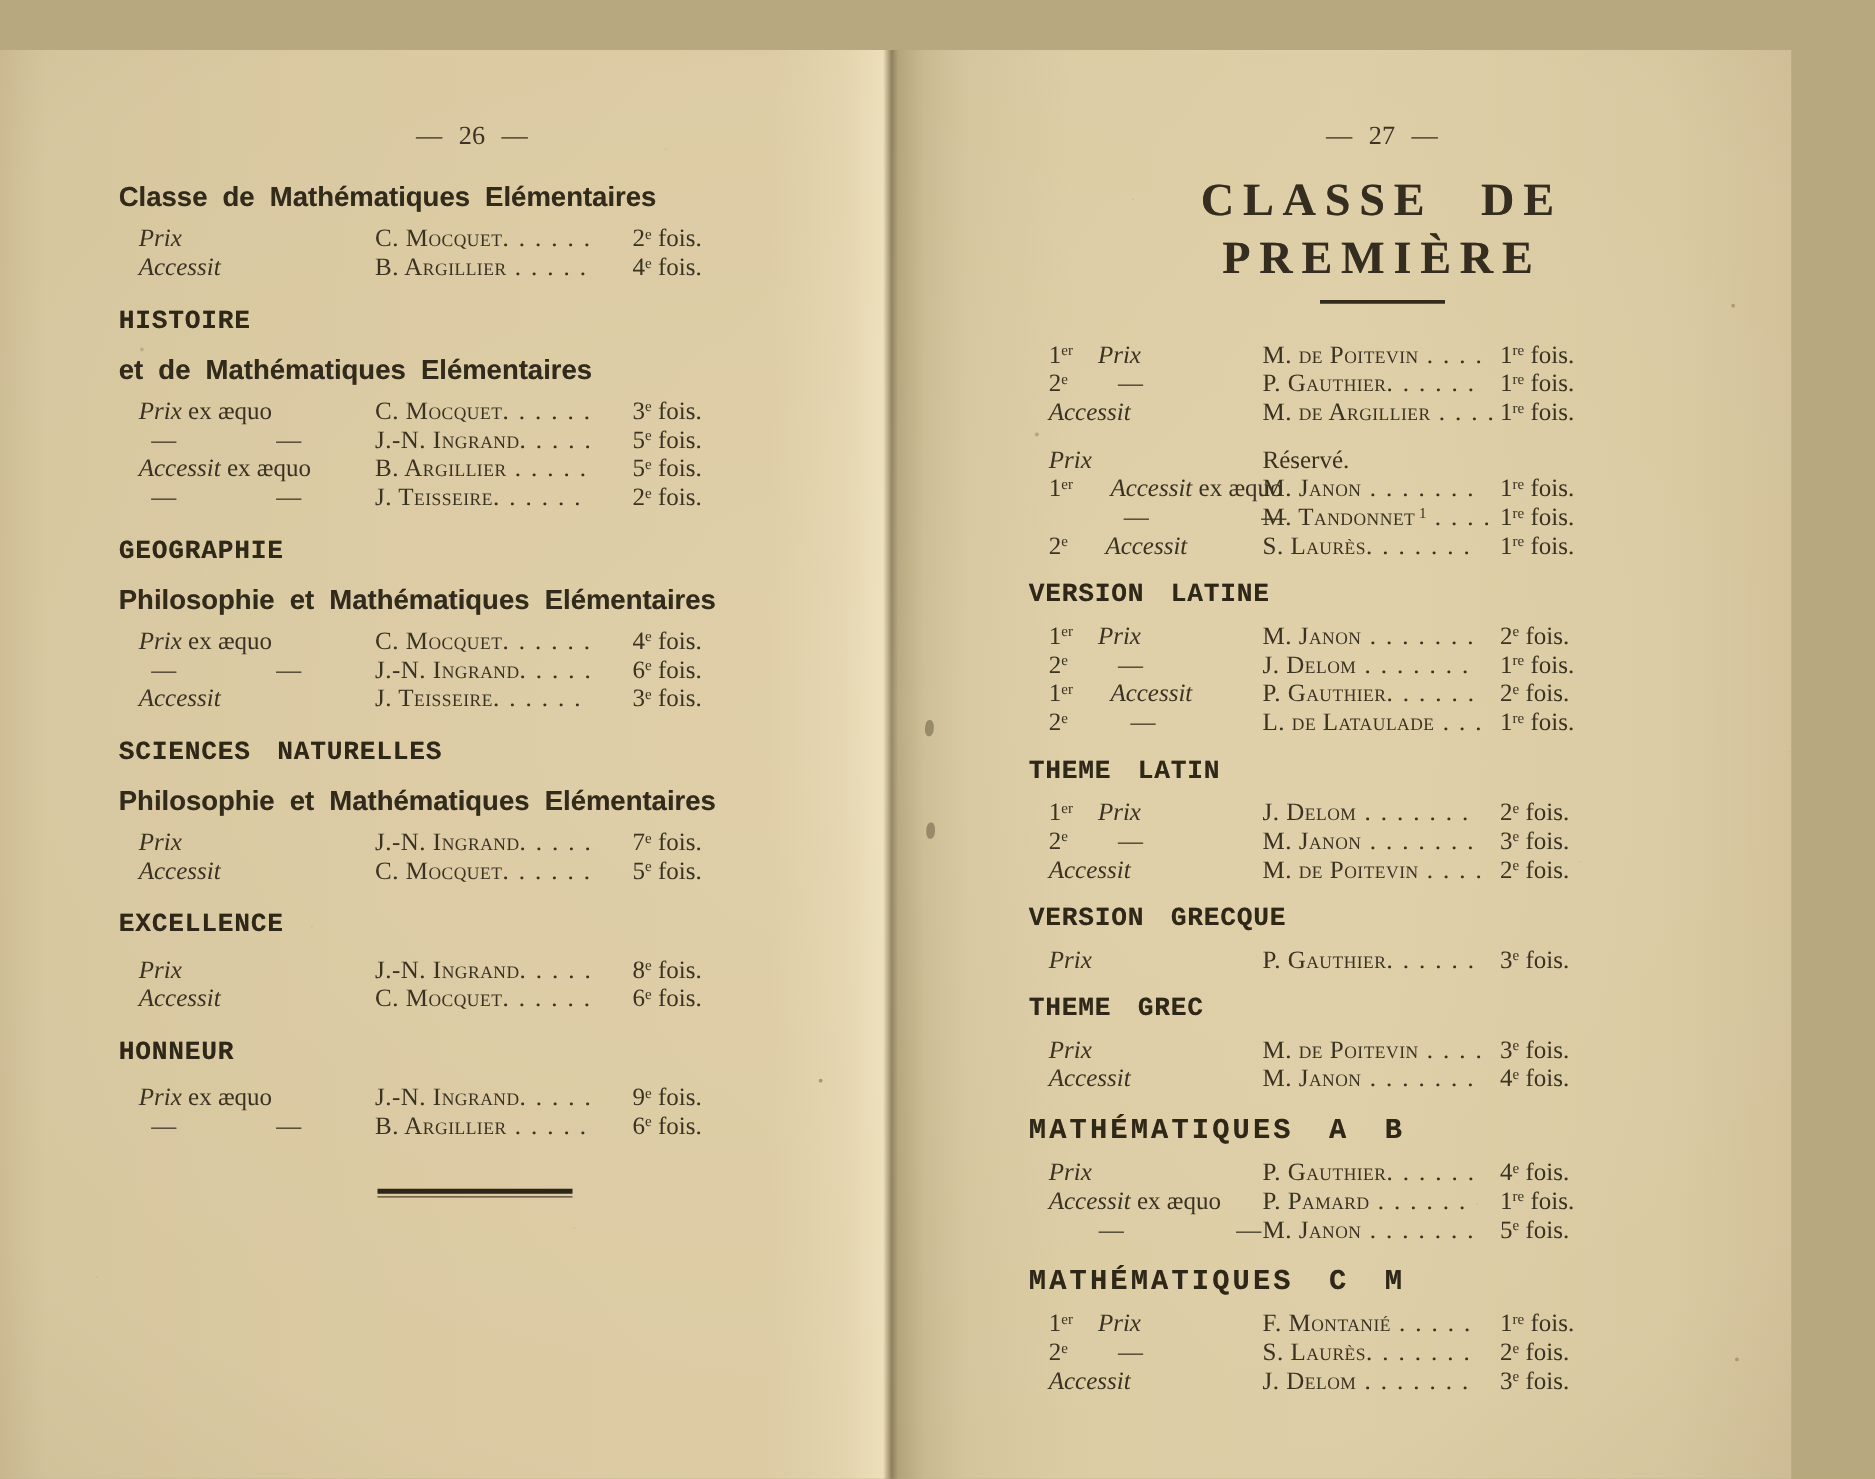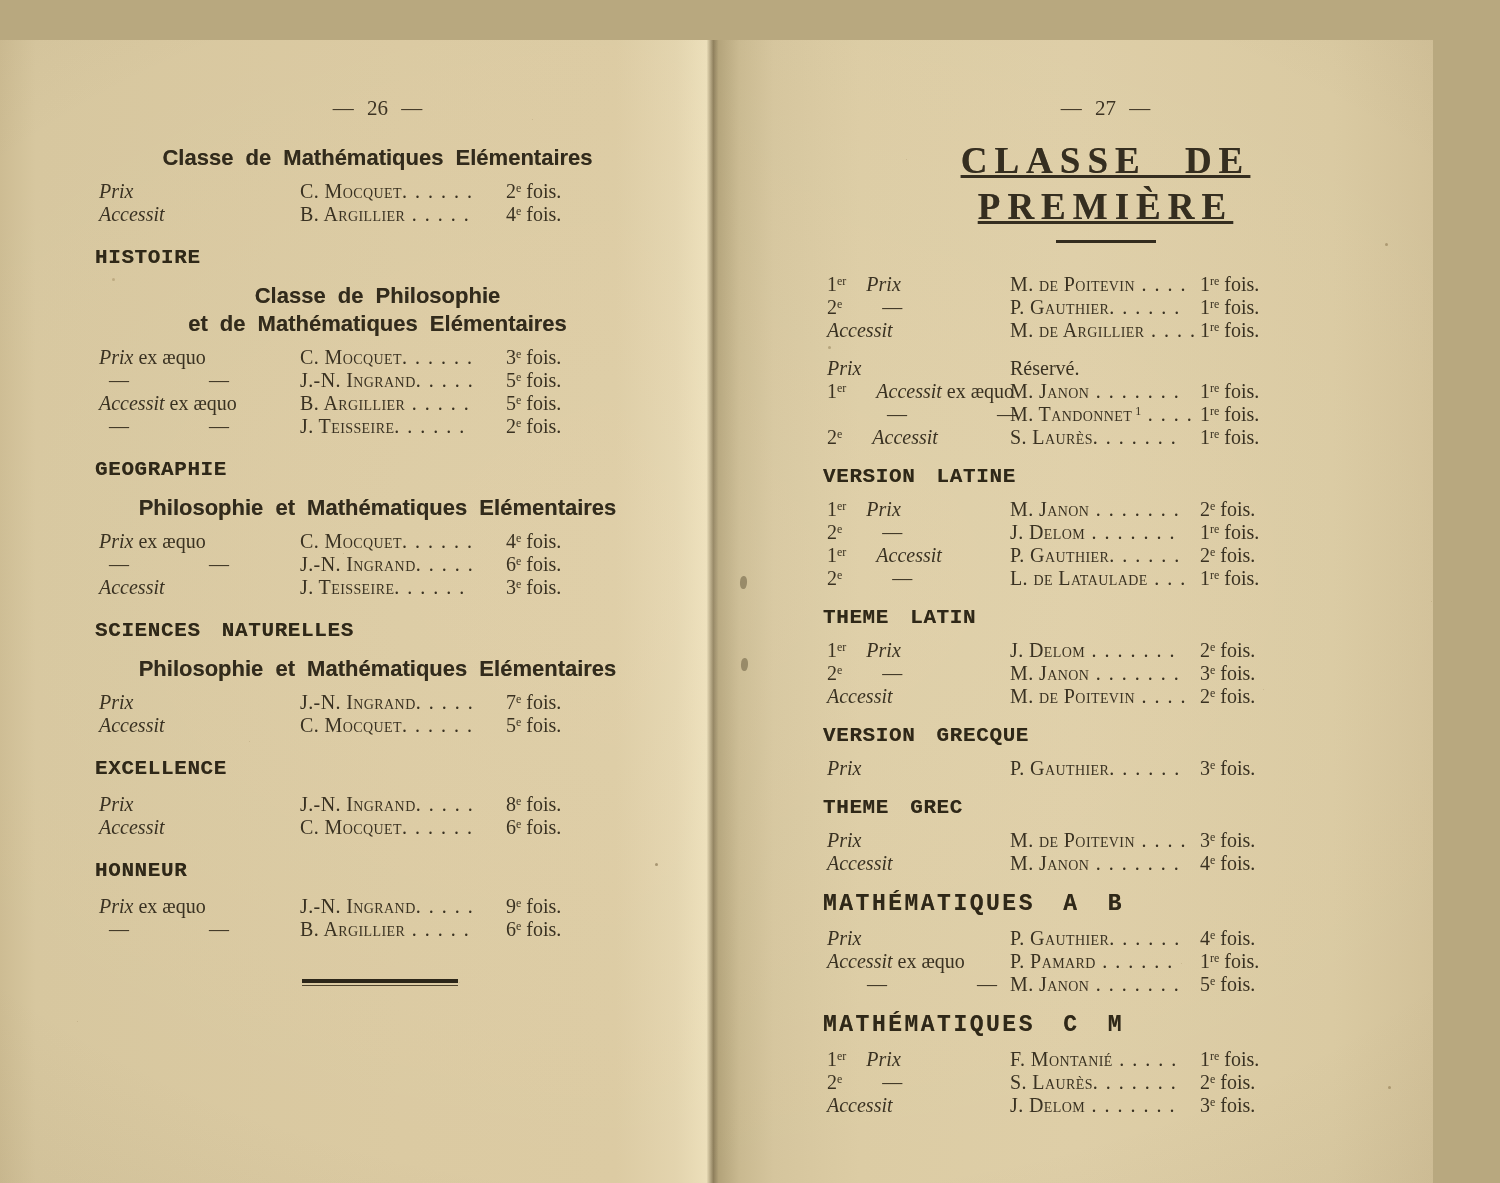--- a/index.html
+++ b/index.html
@@ -42,48 +42,48 @@
   .page.rp{left:823px;}
 
   .pagenum{text-align:center;font-size:21px;line-height:24px;word-spacing:8px;color:#3c3323;}
   .lp .pagenum{margin-bottom:24px;}
   .rp .pagenum{margin-bottom:18px;}
 
   .title{
     margin:14px 0 0 0;text-align:center;
     font-family:"Liberation Serif", serif;font-weight:bold;
     font-size:37px;line-height:46px;letter-spacing:7px;word-spacing:22px;
-    color:#352e20;text-shadow:0 0 .5px rgba(53,46,32,.55);text-decoration:underline;
+    color:#352e20;text-shadow:0 0 .5px rgba(53,46,32,.55);
   }
   .title-rule{width:100px;height:3px;background:#332c1e;margin:10px auto 0 auto;}
 
   .sections > .section{margin-top:19px;}
   .rp .sections > .section{margin-top:15px;}
   .rp .sections > .section:first-child{margin-top:30px;}
   .lp .sections > .section:first-child{margin-top:0;}
 
   .head{
     text-align:left;font-family:Liberation Mono, monospace;font-weight:bold;
     font-size:21px;line-height:26px;letter-spacing:.6px;word-spacing:8px;
     color:#2f2818;margin-bottom:11px;text-shadow:0 0 .5px rgba(47,40,24,.5);
   }
   .rp .head{line-height:25px;margin-bottom:9px;}
   .section.big .head{font-size:23px;line-height:28px;letter-spacing:2.5px;word-spacing:12px;}
 
   .subtitle{
-    text-align:center;font-family:"Liberation Sans", sans-serif;font-weight:bold;
+    text-align:left;font-family:"Liberation Sans", sans-serif;font-weight:bold;
     font-size:22px;line-height:28px;word-spacing:6px;color:#322b1c;
     text-shadow:0 0 .5px rgba(50,43,28,.5);
   }
 
   .rows{margin-top:8px;}
   .rp .rows{margin-top:7px;}
   .row{position:relative;height:23px;font-size:20px;line-height:23px;}
   .cell{position:absolute;top:0;white-space:pre;}
-  .cl{left:4px;text-align:right;}
+  .cl{left:16px;text-align:right;}
   .lp .cn{left:205px;}
   .lp .ct{left:411px;}
   .rp .cn{left:187px;text-align:right;}
   .rp .ct{left:377px;}
 
   .rm{font-style:normal;}
   .it{font-style:italic;}
   .sc{font-variant:small-caps;letter-spacing:.4px;}
   .dots{letter-spacing:1.5px;}
   .sup{font-size:12px;line-height:0;vertical-align:6px;letter-spacing:0;}
@@ -113,21 +113,20 @@
             </div>
             <div class="row">
               <span class="cell cl"><span class="it">Accessit</span></span>
               <span class="cell cn"><span class="sc">B. Argillier</span><span class="dots"> . . . . .</span></span>
               <span class="cell ct"><span class="rm">4</span><span class="sup">e</span><span class="rm"> fois.</span></span>
             </div>
           </div>
         </div>
         <div class="section">
           <div class="head">HISTOIRE</div>
-          <div class="subtitle">Classe de Philosophie</div>
           <div class="subtitle">et de Mathématiques Elémentaires</div>
           <div class="rows">
             <div class="row">
               <span class="cell cl"><span class="it">Prix</span><span class="rm"> ex æquo</span></span>
               <span class="cell cn"><span class="sc">C. Mocquet</span><span class="dots">. . . . . .</span></span>
               <span class="cell ct"><span class="rm">3</span><span class="sup">e</span><span class="rm"> fois.</span></span>
             </div>
             <div class="row">
               <span class="cell cl"><span class="rm"> —    —</span></span>
               <span class="cell cn"><span class="sc">J.-N. Ingrand</span><span class="dots">. . . . .</span></span>

